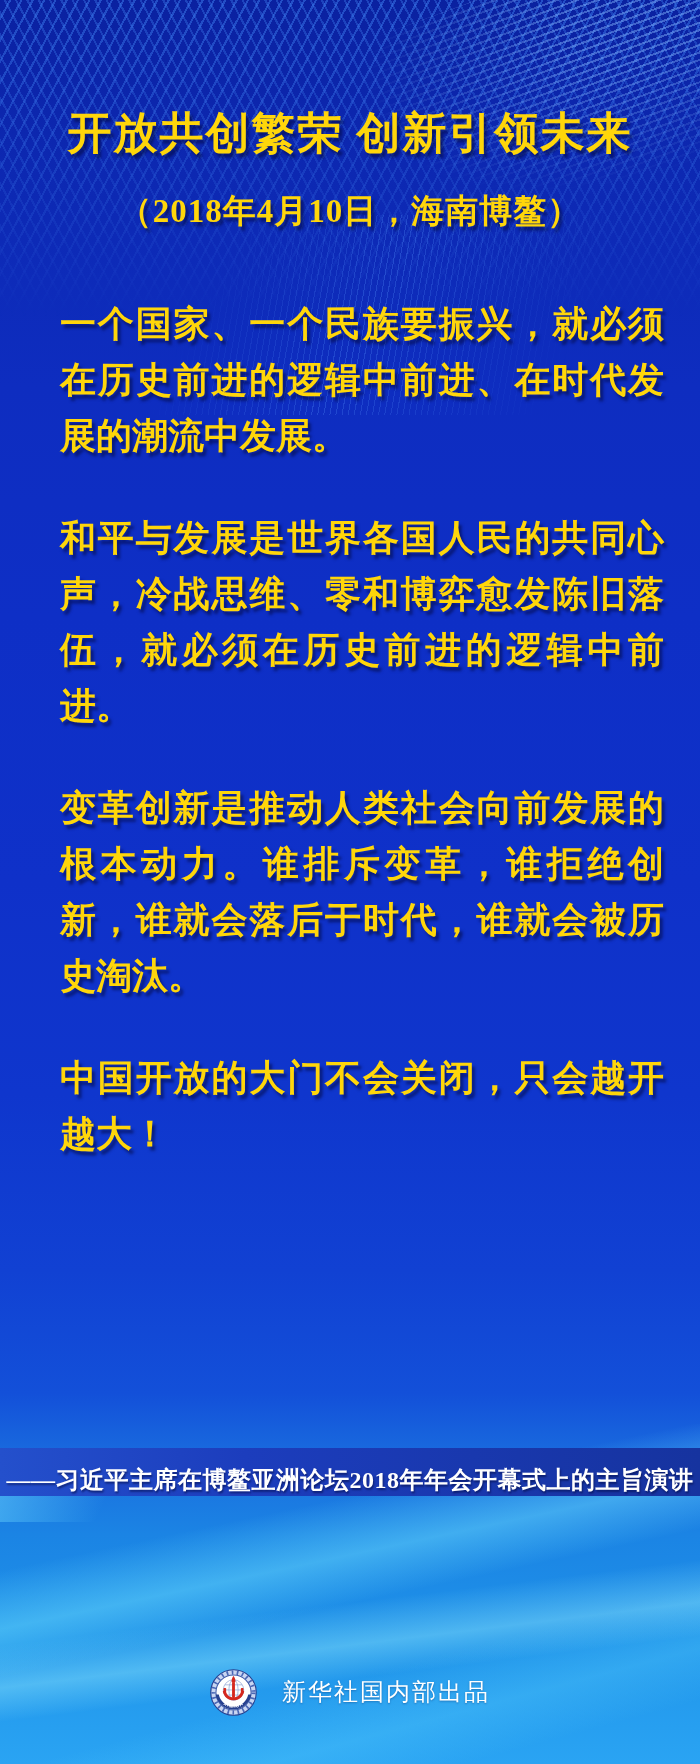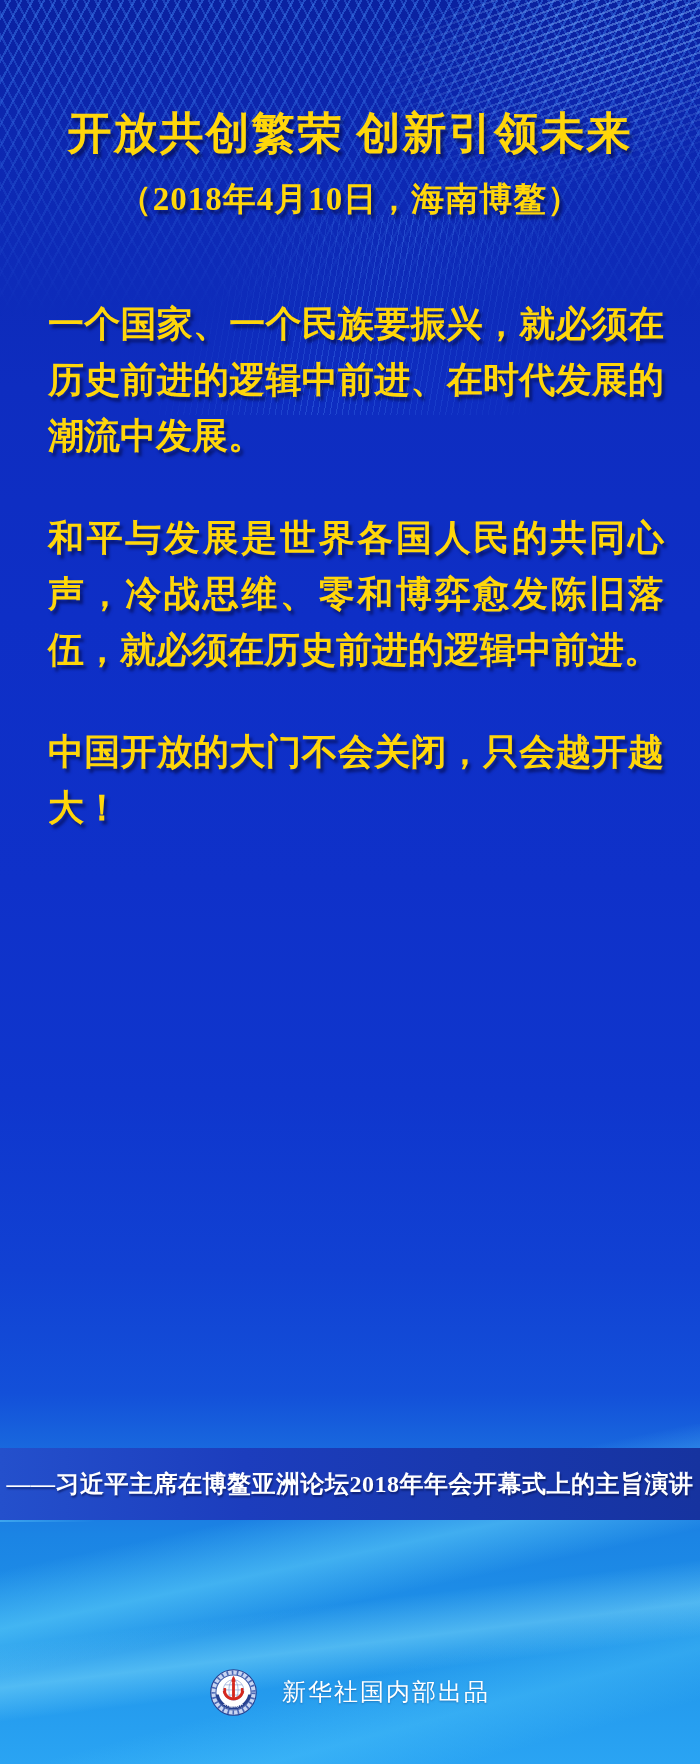--- a/index.html
+++ b/index.html
@@ -57,35 +57,35 @@
     position:absolute;left:0;top:1452px;width:150px;height:70px;
     background:linear-gradient(115deg, rgba(110,220,255,.55), rgba(110,220,255,0) 70%);
   }
   
   .title-block{position:absolute;top:108px;left:0;width:700px;text-align:center;color:#ffd60a;}
   .title-main{
     font-size:44px;font-weight:bold;letter-spacing:2px;line-height:1.2;
     text-shadow:3px 4px 3px rgba(3,10,70,.62);
   }
   .title-sub{
-    margin-top:16px;font-size:33px;font-weight:bold;letter-spacing:1px;
+    margin-top:28px;font-size:33px;font-weight:bold;letter-spacing:1px;
     text-shadow:3px 4px 3px rgba(3,10,70,.62);
   }
   .quote-body{
     position:absolute;top:296px;left:44px;width:620px;
     color:#ffd60a;font-size:36px;font-weight:bold;line-height:56px;
     text-align:justify;
     text-shadow:3px 4px 3px rgba(3,10,70,.60);
   }
-  .quote-body p{margin:0 0 46px 4px;padding:0;}
+  .quote-body p{margin:0 0 46px 16px;padding:0;}
   .quote-body p:last-child{margin-bottom:0;}
   .attribution-band{
-    position:absolute;top:1448px;left:0;width:700px;height:72px;
+    position:absolute;top:1448px;left:0;width:700px;height:48px;
     background:linear-gradient(90deg,#2450cc 0%,#1c3dbd 35%,#16339f 100%);
-    display:flex;align-items:center;justify-content:center;
+    display:flex;align-items:flex-end;justify-content:center;
   }
   .attribution-text{
     color:#ffffff;font-size:24px;font-weight:bold;letter-spacing:0.5px;
     text-shadow:1px 2px 2px rgba(0,10,60,.55);white-space:nowrap;
   }
   .footer{
     position:absolute;top:1666px;left:0;width:700px;height:52px;
     display:flex;align-items:center;justify-content:center;gap:25px;
   }
   .logo{width:47px;height:47px;flex:0 0 auto;}
@@ -107,20 +107,21 @@
   <div class="streak-band-left"></div>
 
   <div class="title-block">
     <div class="title-main">开放共创繁荣 创新引领未来</div>
     <div class="title-sub">（2018年4月10日，海南博鳌）</div>
   </div>
 
   <div class="quote-body">
     <p>一个国家、一个民族要振兴，就必须在历史前进的逻辑中前进、在时代发展的潮流中发展。</p>
     <p>和平与发展是世界各国人民的共同心声，冷战思维、零和博弈愈发陈旧落伍，就必须在历史前进的逻辑中前进。</p>
+    <p>变革创新是推动人类社会向前发展的根本动力。谁排斥变革，谁拒绝创新，谁就会落后于时代，谁就会被历史淘汰。</p>
     <p>中国开放的大门不会关闭，只会越开越大！</p>
   </div>
 
   <div class="attribution-band">
     <div class="attribution-text">——习近平主席在博鳌亚洲论坛2018年年会开幕式上的主旨演讲</div>
   </div>
 
   <div class="footer">
     <svg class="logo" viewBox="0 0 46 46" xmlns="http://www.w3.org/2000/svg">
       <defs>

